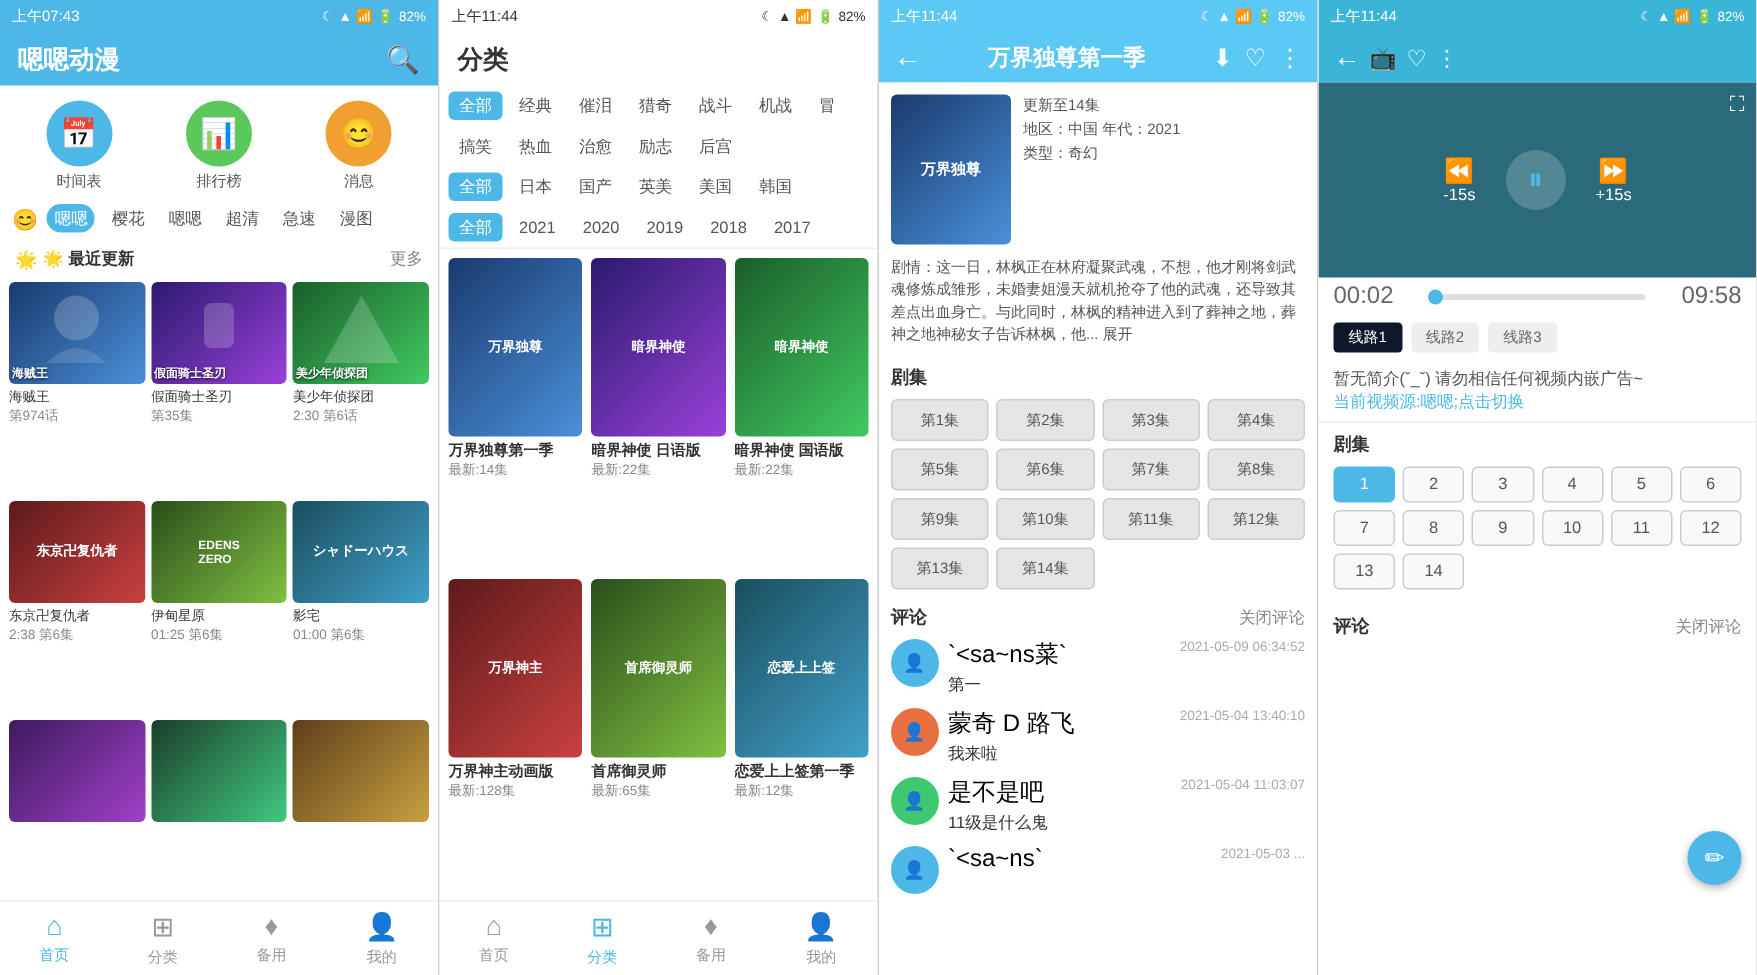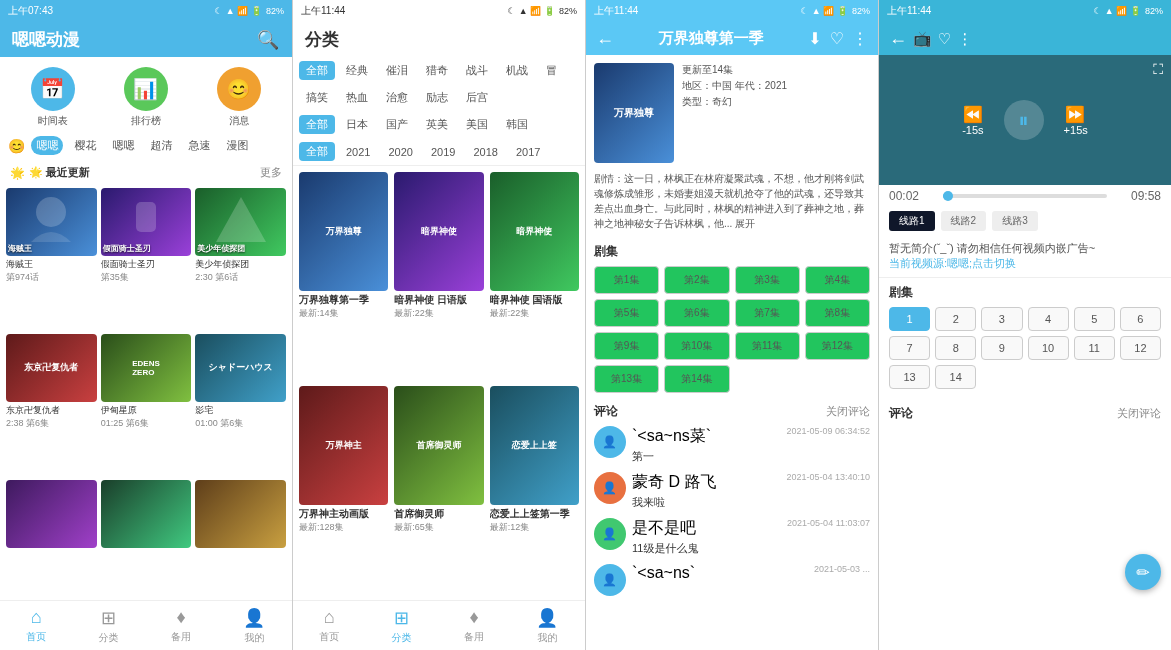--- a/index.html
+++ b/index.html
@@ -276,21 +276,21 @@
       gap: 5px;
     }
     .p3-ep-btn {
       border: 1px solid #ccc;
       border-radius: 4px;
       padding: 6px 2px;
       text-align: center;
       font-size: 10px;
       color: #555;
       cursor: pointer;
-      background: #22c55e;
+      background: #e5e5e5;
     }
 
     .p3-comments-section { padding: 4px 8px; overflow-y: auto; flex: 1; }
     .p3-comments-header { display: flex; align-items: center; justify-content: space-between; margin-bottom: 6px; }
     .p3-comments-title { font-size: 12px; font-weight: bold; color: #333; }
     .p3-close-comments { font-size: 11px; color: #888; cursor: pointer; }
 
     .comment-item { display: flex; gap: 6px; margin-bottom: 8px; }
     .comment-avatar {
       width: 32px;
@@ -351,21 +351,21 @@
       justify-content: center;
       cursor: pointer;
     }
     .p4-play-icon { font-size: 20px; color: #4db8e8; }
 
     .p4-progress-row {
       display: flex;
       align-items: center;
       gap: 24px;
       padding: 4px 10px;
-      font-size: 12px;
+      font-size: 16px;
       color: #666;
     }
     .p4-progress-bar {
       flex: 1;
       height: 4px;
       background: #ddd;
       border-radius: 2px;
       position: relative;
     }
     .p4-progress-fill {

